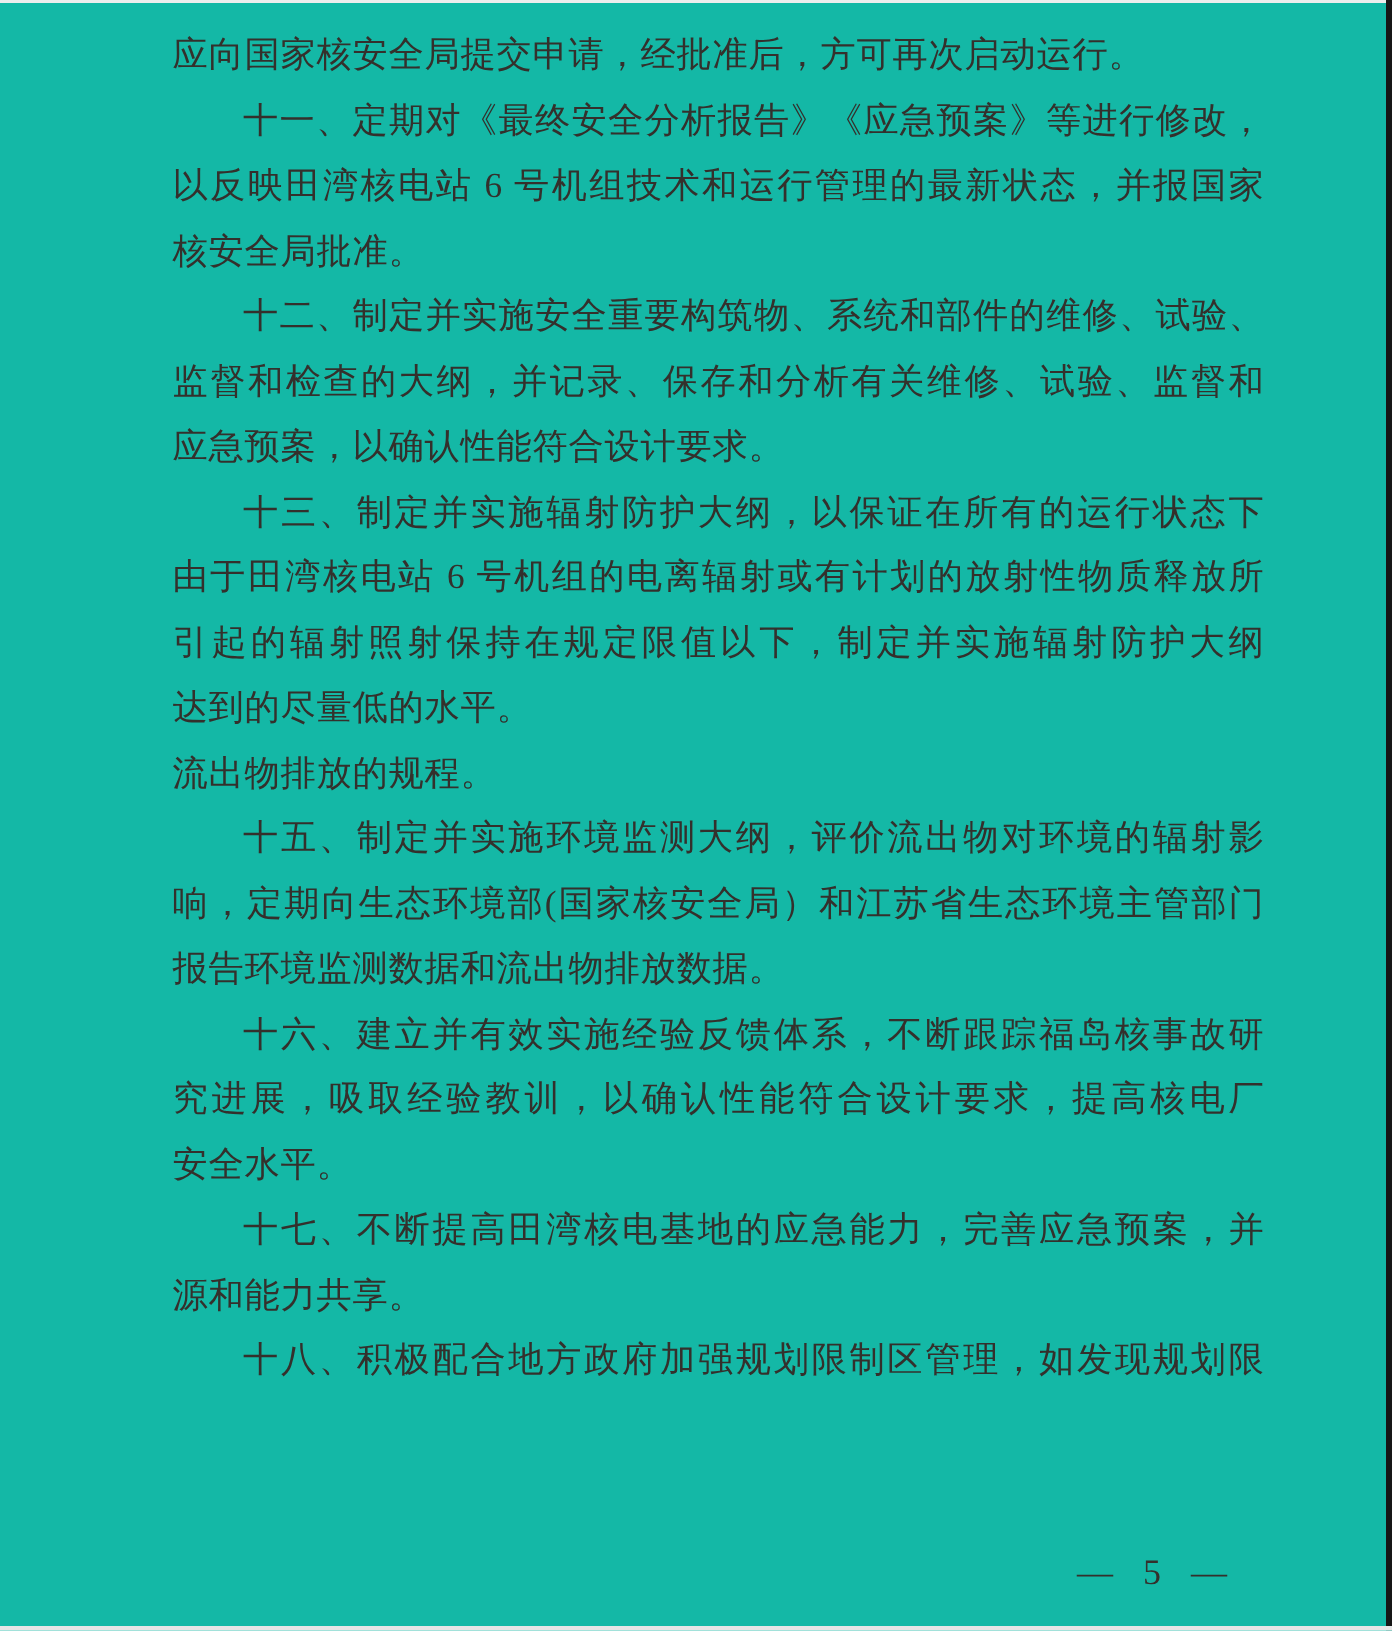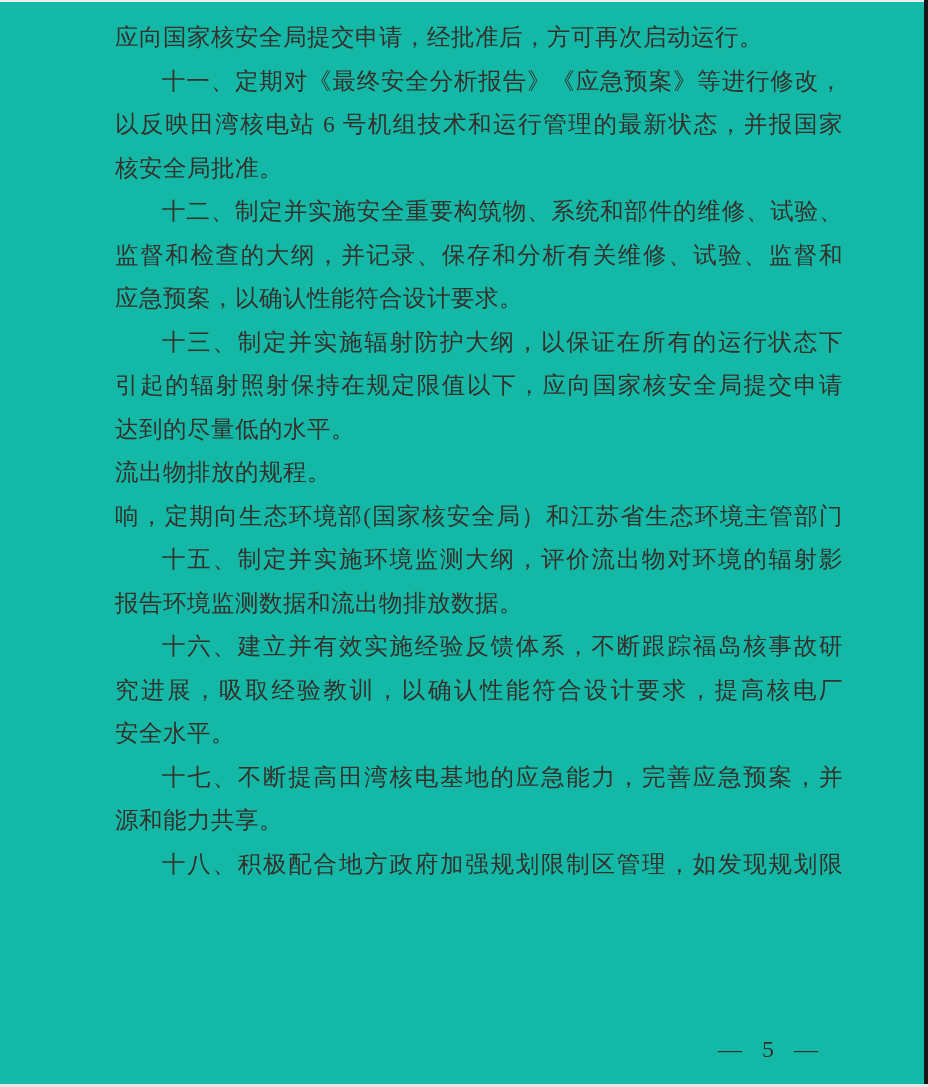--- a/index.html
+++ b/index.html
@@ -92,29 +92,30 @@
         <div class="line fill">以反映田湾核电站 6 号机组技术和运行管理的最新状态，并报国家</div>
         <div class="line">核安全局批准。</div>
       </div>
       <div class="para">
         <div class="line indent fill">十二、制定并实施安全重要构筑物、系统和部件的维修、试验、</div>
         <div class="line fill">监督和检查的大纲，并记录、保存和分析有关维修、试验、监督和</div>
         <div class="line">应急预案，以确认性能符合设计要求。</div>
       </div>
       <div class="para">
         <div class="line indent fill">十三、制定并实施辐射防护大纲，以保证在所有的运行状态下</div>
-        <div class="line fill">引起的辐射照射保持在规定限值以下，应向国家核安全局提交申请</div>
+        <div class="line fill">由于田湾核电站 6 号机组的电离辐射或有计划的放射性物质释放所</div>
+        <div class="line fill">引起的辐射照射保持在规定限值以下，制定并实施辐射防护大纲</div>
         <div class="line">达到的尽量低的水平。</div>
       </div>
       <div class="para">
         <div class="line">流出物排放的规程。</div>
       </div>
       <div class="para">
+        <div class="line indent fill">十五、制定并实施环境监测大纲，评价流出物对环境的辐射影</div>
         <div class="line fill">响，定期向生态环境部(国家核安全局）和江苏省生态环境主管部门</div>
-        <div class="line indent fill">十五、制定并实施环境监测大纲，评价流出物对环境的辐射影</div>
         <div class="line">报告环境监测数据和流出物排放数据。</div>
       </div>
       <div class="para">
         <div class="line indent fill">十六、建立并有效实施经验反馈体系，不断跟踪福岛核事故研</div>
         <div class="line fill">究进展，吸取经验教训，以确认性能符合设计要求，提高核电厂</div>
         <div class="line">安全水平。</div>
       </div>
       <div class="para">
         <div class="line indent fill">十七、不断提高田湾核电基地的应急能力，完善应急预案，并</div>
         <div class="line">源和能力共享。</div>

